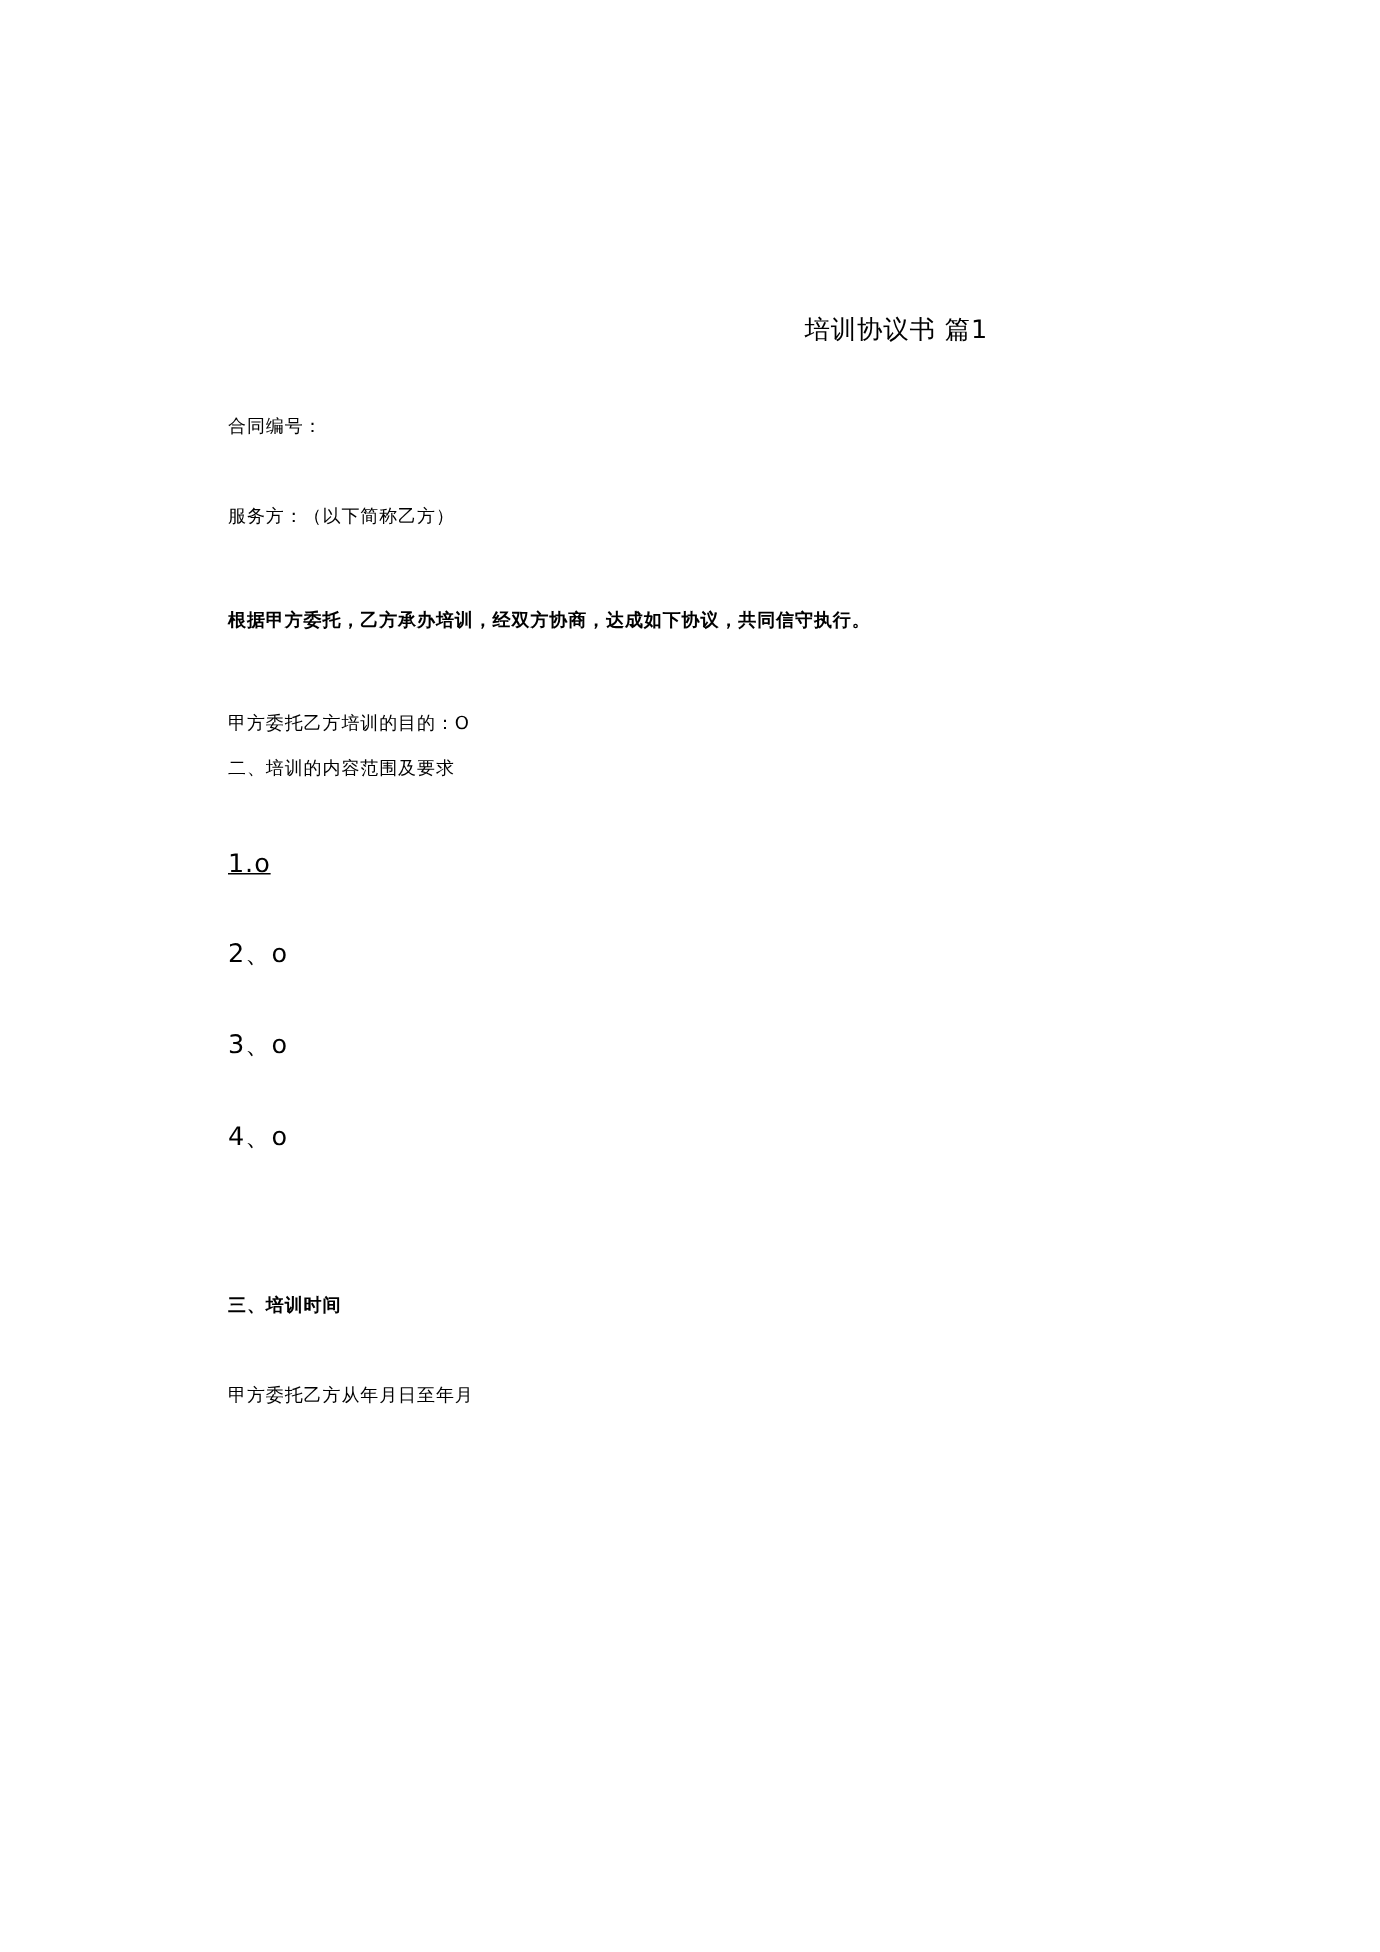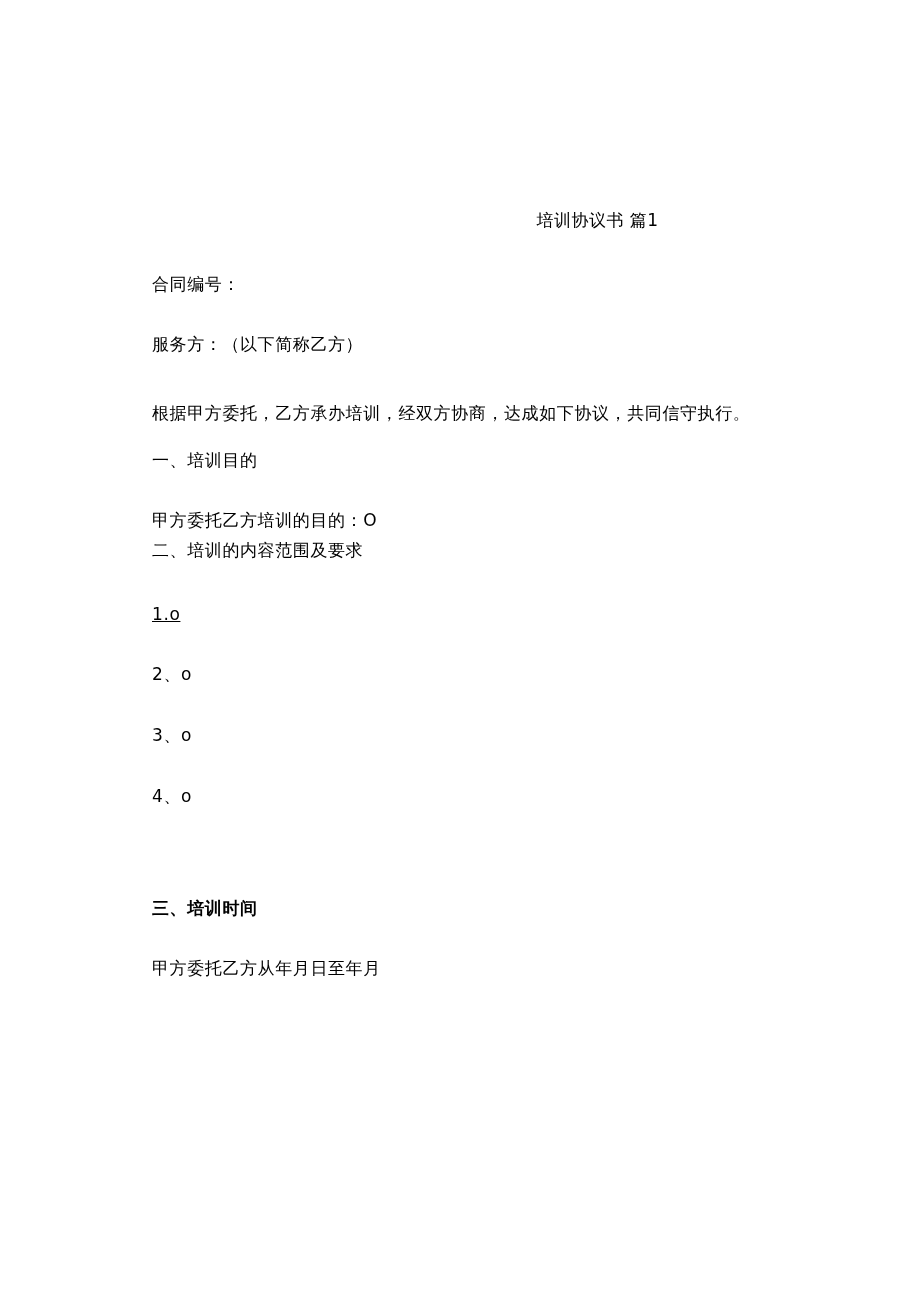--- a/index.html
+++ b/index.html
@@ -24,53 +24,53 @@
   .doc-title {
     margin-top: 205px;
     font-size: 17px;
     line-height: 30px;
     letter-spacing: 0.5px;
     text-align: center;
     padding-left: 275px;
     font-weight: 400;
   }
   .para {
-    font-size: 17px;
+    font-size: 12px;
     line-height: 30px;
     letter-spacing: 0.6px;
     text-align: justify;
     margin: 0;
   }
   .gap-lg { margin-top: 34px; }
   .gap-md { margin-top: 30px; }
   .gap-sm { margin-top: 8px; }
   .indent { text-indent: 34px; }
   .wide-line {
     line-height: 48px;
+    font-weight: bold;
   }
   .list-item {
     font-size: 17px;
     line-height: 30px;
     letter-spacing: 0.6px;
     text-indent: 34px;
     margin: 0;
   }
   .block-tight p { margin: 0; }
 </style>
 </head>
 <body>
 
 <div class="page">
 
   <div class="doc-title">培训协议书 篇1</div>
 
   <p class="para indent gap-lg">合同编号：</p>
   <p class="para indent gap-md">服务方：（以下简称乙方）</p>
   <p class="para indent gap-md wide-line">根据甲方委托，乙方承办培训，经双方协商，达成如下协议，共同信守执行。</p>
-  <p class="para indent gap-sm">一、培训目的</p>
 
   <div class="block-tight gap-md">
     <p class="para indent">甲方委托乙方培训的目的：O</p>
     <p class="para indent">二、培训的内容范围及要求</p>
   </div>
 
   <p class="list-item" style="margin-top:34px;text-decoration:underline;">1.o</p>
   <p class="list-item" style="margin-top:30px;">2、o</p>
   <p class="list-item" style="margin-top:31px;">3、o</p>
   <p class="list-item" style="margin-top:31px;">4、o</p>

